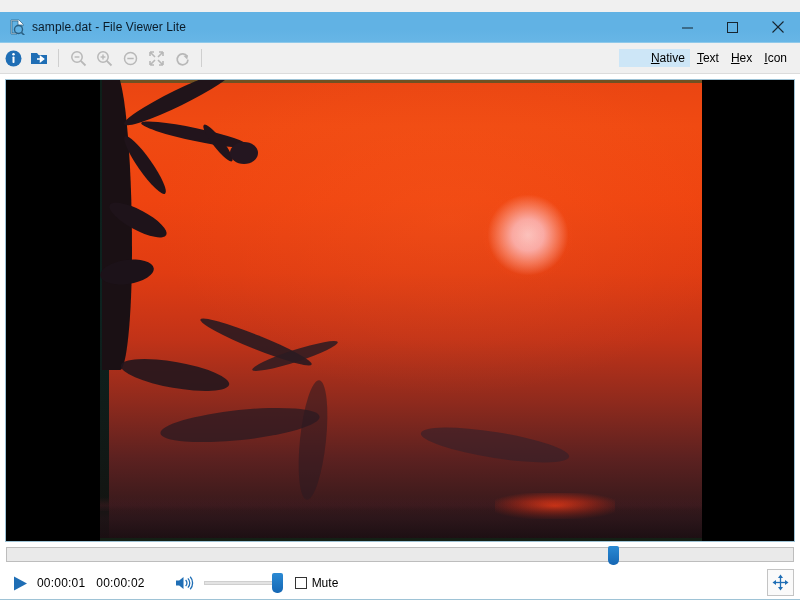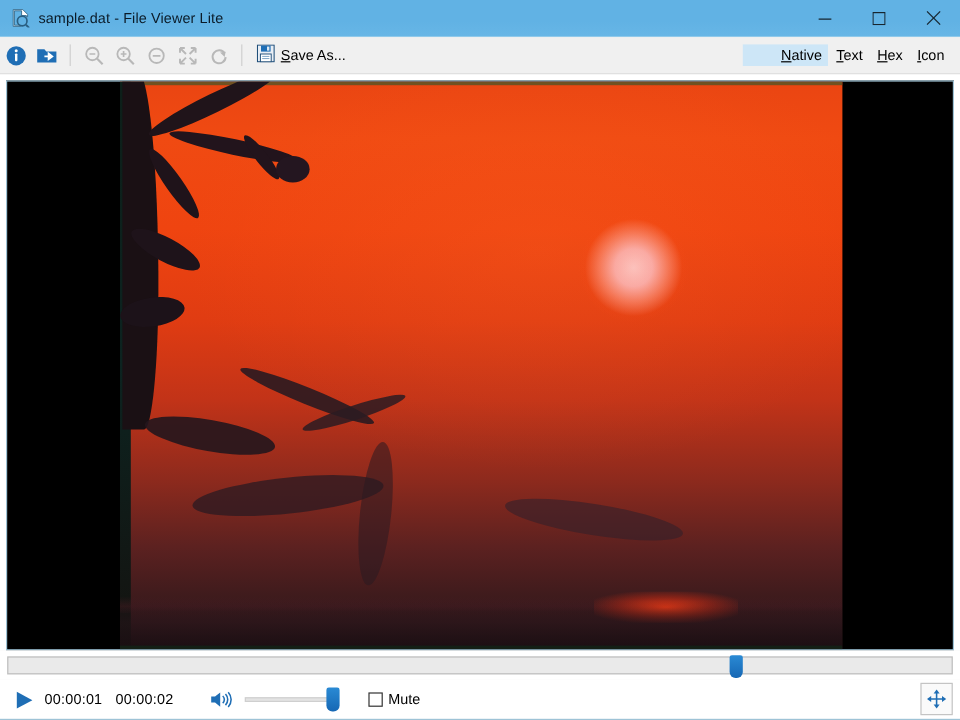--- a/index.html
+++ b/index.html
@@ -16,20 +16,21 @@
     box-sizing:border-box;
   }
 
   
   .titlebar{
     height:30px;flex:0 0 30px;
     background:linear-gradient(to bottom,#61b2e4 0%,#61b2e4 60%,#67b6e6 100%);
     display:flex;align-items:center;
     position:relative;
     border-bottom:1px solid #8fc9ea;
+    margin-top:12px;
   }
   .title-icon{
     width:16px;height:16px;margin-left:9px;margin-right:7px;
     position:relative;flex:0 0 16px;
   }
   .title-text{
     font-size:12px;color:#0b1b28;
     letter-spacing:.1px;white-space:nowrap;
   }
   .win-controls{
@@ -190,21 +191,21 @@
   .vol-track{
     width:75px;height:4px;background:#e3e3e3;border:1px solid #cfcfcf;
     margin-left:9px;position:relative;box-sizing:border-box;
   }
   .vol-thumb{
     position:absolute;right:-5px;top:-9px;width:11px;height:20px;
     background:linear-gradient(to bottom,#2a8ad4,#1667b4);
     border-radius:2px 2px 5px 5px;
   }
   .mute{
-    display:flex;align-items:center;gap:5px;margin-left:28px;
+    display:flex;align-items:center;gap:5px;margin-left:16px;
   }
   .mute-box{
     width:12px;height:12px;border:1px solid #333;background:#fff;box-sizing:border-box;
   }
   .mute-lbl{font-size:12px;}
   .fs-btn{
     position:absolute;right:6px;top:3px;
     width:27px;height:27px;
     border:1px solid #c4c4c4;background:#fafafa;
     display:flex;align-items:center;justify-content:center;box-sizing:border-box;
@@ -297,33 +298,20 @@
     </div>
     <div class="tb-btn">
       <svg width="17" height="17" viewBox="0 0 17 17">
         <path d="M13.2 6.5 A5.4 5.4 0 1 0 14 9.6" fill="none" stroke="#b8b8b8" stroke-width="1.7"></path>
         <path d="M9.4 5.8 L14 5.2 L13.2 9.6 Z" fill="#b8b8b8"></path>
       </svg>
     </div>
 
     <div class="tb-sep"></div>
 
-    <div class="saveas">
-      <span>
-        <svg width="15" height="15" viewBox="0 0 15 15">
-          <rect x="0.5" y="0.5" width="14" height="14" fill="#e8eef5" stroke="#1f4e79" stroke-width="1"></rect>
-          <rect x="3.5" y="1" width="8" height="5" fill="#1f6eb5"></rect>
-          <rect x="8.5" y="1.8" width="2" height="3.4" fill="#dce8f2"></rect>
-          <rect x="3" y="8" width="9" height="6.5" fill="#fff" stroke="#1f4e79" stroke-width=".8"></rect>
-          <line x1="4.5" y1="10" x2="10.5" y2="10" stroke="#7aa2c4" stroke-width=".8"></line>
-          <line x1="4.5" y1="11.8" x2="10.5" y2="11.8" stroke="#7aa2c4" stroke-width=".8"></line>
-        </svg>
-      </span>
-      <span class="saveas-lbl"><u>S</u><span>ave As...</span></span>
-    </div>
 
     <div class="viewmodes">
       <div class="vm active"><u>N</u><span>ative</span></div>
       <div class="vm"><u>T</u><span>ext</span></div>
       <div class="vm"><u>H</u><span>ex</span></div>
       <div class="vm"><u>I</u><span>con</span></div>
     </div>
   </div>
 
   <div class="viewer">

